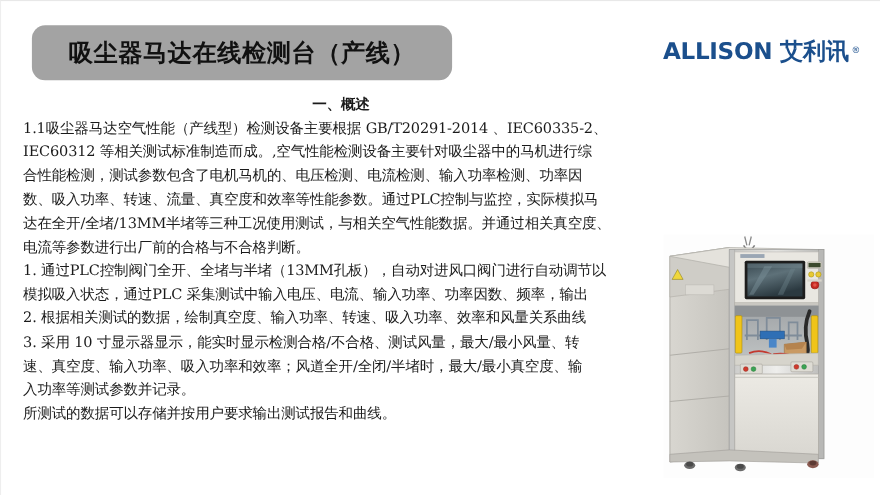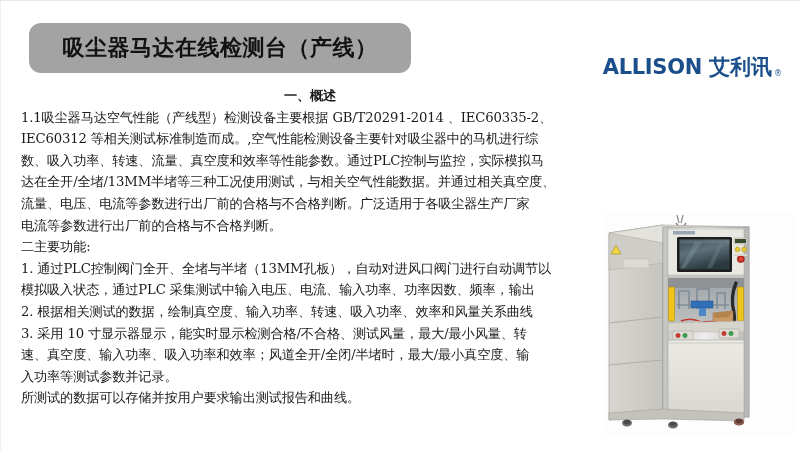--- a/index.html
+++ b/index.html
@@ -47,23 +47,22 @@
     font-family: "DejaVu Serif", "Liberation Serif", serif;
     white-space: nowrap;
   }
 
   
   #logo {
     position: absolute;
     right: 18px;
     top: 36px;
     display: flex;
-    align-items: flex-end;
+    align-items: center;
     color: #1b4f8c;
-    margin-top: 20px;
   }
   #logo-en {
     font-family: "DejaVu Sans", "Liberation Sans", sans-serif;
     font-size: 21px;
     font-weight: bold;
     letter-spacing: -0.3px;
     line-height: 1;
   }
   #logo-cn {
     font-family: Liberation Serif, serif;
@@ -124,26 +123,25 @@
     <span id="logo-cn">艾利讯</span>
     <span id="logo-tm">®</span>
   </div>
 
   <div id="body-text">
 
     <div class="ln hd">一、概述</div>
 
     <div class="ln">1.1吸尘器马达空气性能（产线型）检测设备主要根据 GB/T20291-2014 、IEC60335-2、</div>
     <div class="ln">IEC60312 等相关测试标准制造而成。,空气性能检测设备主要针对吸尘器中的马机进行综</div>
+    <div class="ln">合性能检测，测试参数包含了电机马机的、电压检测、电流检测、输入功率检测、功率因</div>
     <div class="ln">数、吸入功率、转速、流量、真空度和效率等性能参数。通过PLC控制与监控，实际模拟马</div>
     <div class="ln">达在全开/全堵/13MM半堵等三种工况使用测试，与相关空气性能数据。并通过相关真空度、</div>
-    <div class="ln">流量、电压、电流等参数进行出厂前的合格与不合格判断。广泛适用于各吸尘器生产厂家</div>
     <div class="ln">电流等参数进行出厂前的合格与不合格判断。</div>
 
-    <div class="ln">二主要功能:</div>
 
     <div class="ln">1. 通过PLC控制阀门全开、全堵与半堵（13MM孔板），自动对进风口阀门进行自动调节以</div>
     <div class="ln">模拟吸入状态，通过PLC 采集测试中输入电压、电流、输入功率、功率因数、频率，输出</div>
     <div class="ln">2. 根据相关测试的数据，绘制真空度、输入功率、转速、吸入功率、效率和风量关系曲线</div>
     <div class="ln">3. 采用 10 寸显示器显示，能实时显示检测合格/不合格、测试风量，最大/最小风量、转</div>
     <div class="ln">速、真空度、输入功率、吸入功率和效率；风道全开/全闭/半堵时，最大/最小真空度、输</div>
     <div class="ln">入功率等测试参数并记录。</div>
     <div class="ln">所测试的数据可以存储并按用户要求输出测试报告和曲线。</div>
 
   </div>

